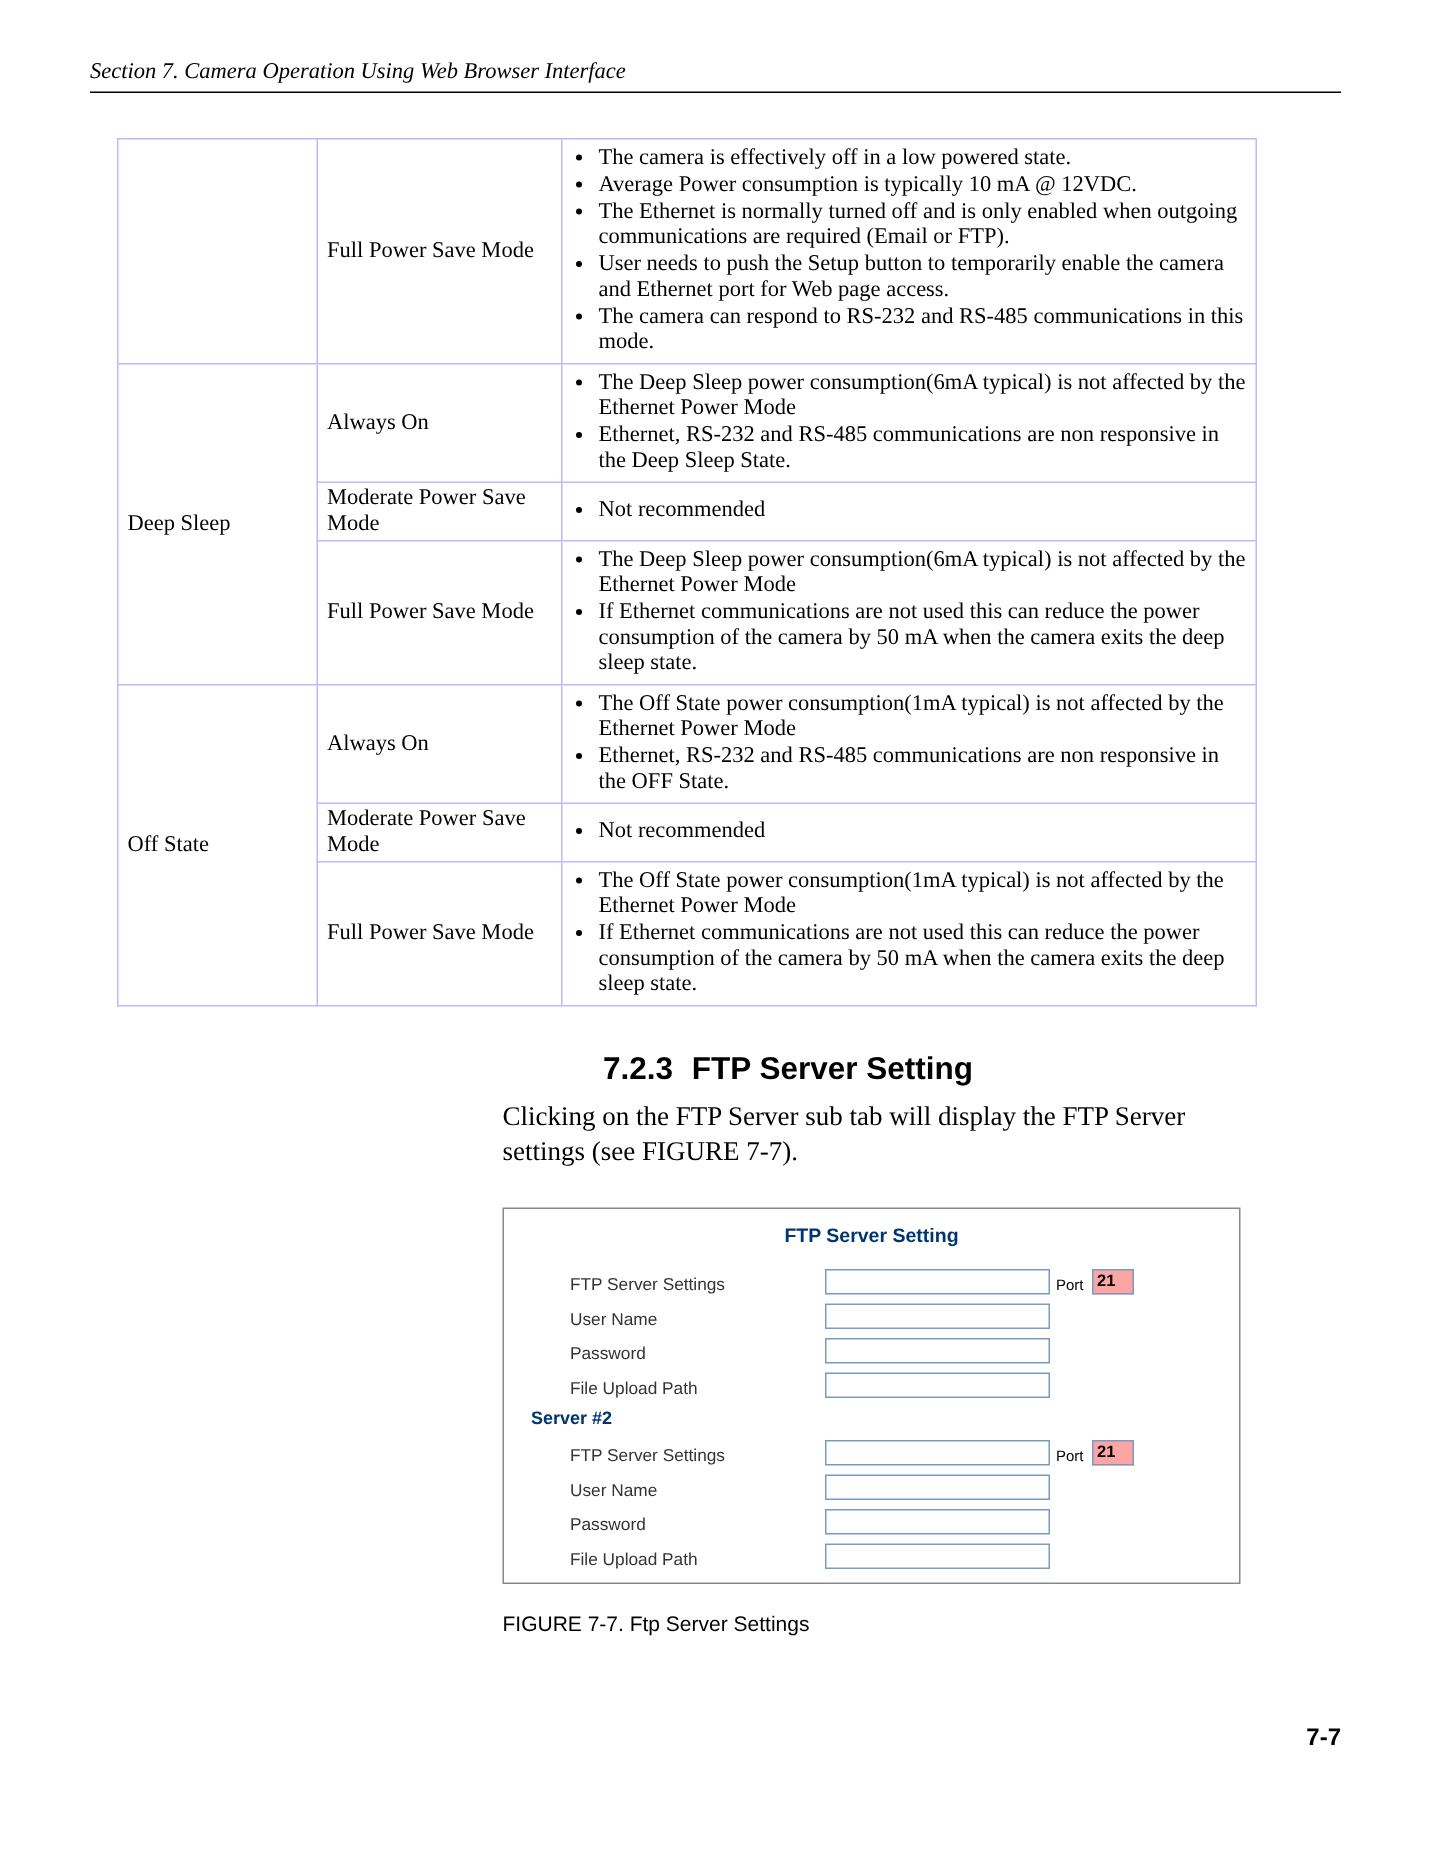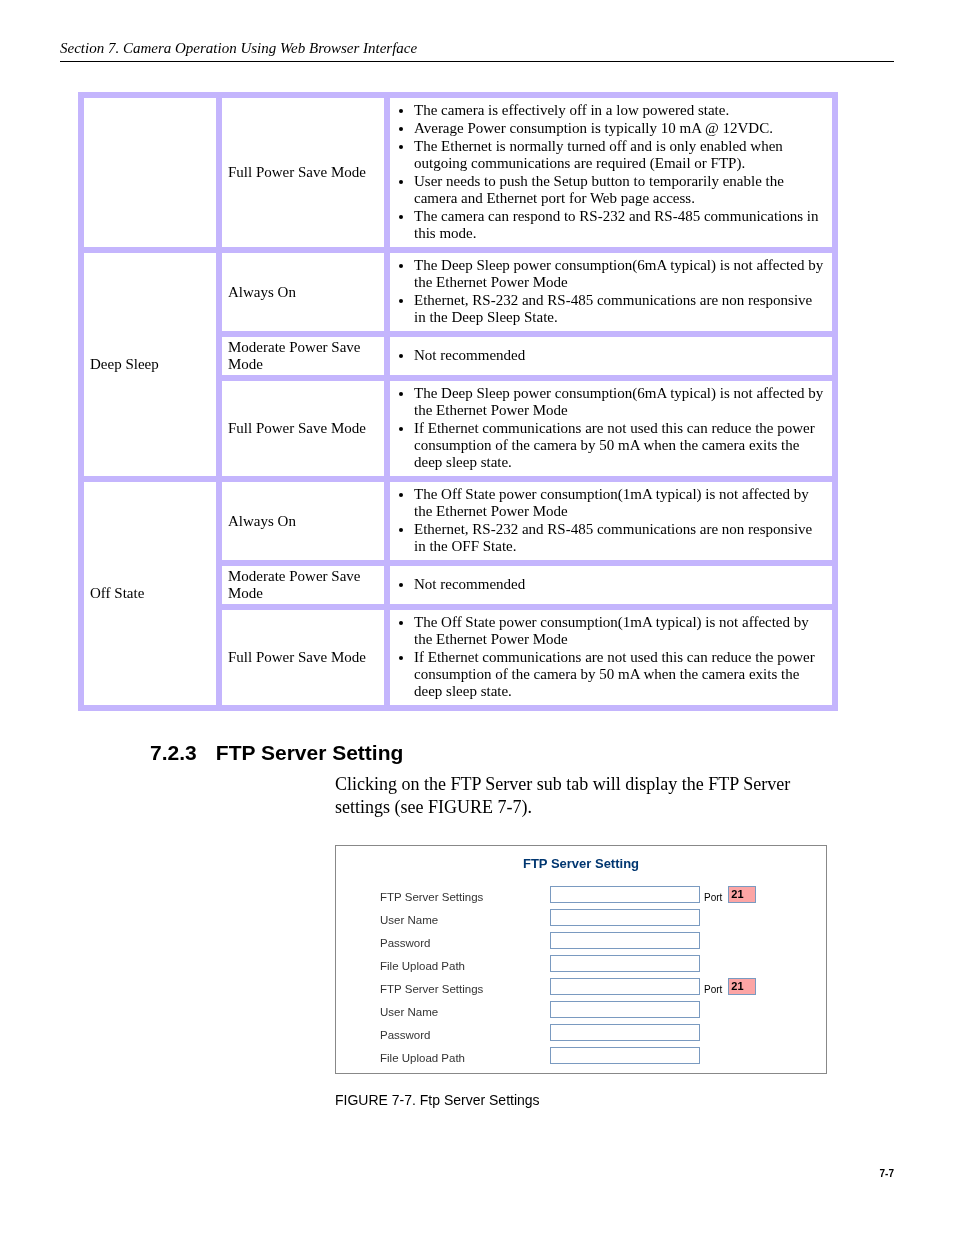--- a/index.html
+++ b/index.html
@@ -20,21 +20,21 @@
     font-style: italic;
     font-size: 15px;
   }
   table.modes {
     border-collapse: collapse;
     width: 760px;
     margin-left: 18px;
     margin-bottom: 30px;
   }
   table.modes td {
-    border: 6px solid #c4b5fd;
+    border: 1px solid #c4b5fd;
     padding: 2px 6px 2px 6px;
     vertical-align: middle;
     font-size: 15px;
   }
   table.modes td.col1 {
     width: 120px;
   }
   table.modes td.col2 {
     width: 150px;
   }
@@ -44,20 +44,21 @@
   }
   table.modes ul li {
     margin: 0;
     padding: 0 0 1px 0;
   }
   .section-heading {
     font-family: Arial, Helvetica, sans-serif;
     font-weight: bold;
     font-size: 21px;
     margin: 20px 0 8px 90px;
+    text-align: center;
   }
   .section-heading .num {
     display: inline-block;
     width: 60px;
   }
   .intro {
     margin-left: 275px;
     margin-bottom: 25px;
     font-size: 18px;
     line-height: 1.3;
@@ -121,21 +122,21 @@
   }
   .figure-caption {
     font-family: Arial, Helvetica, sans-serif;
     font-size: 14px;
     margin: 18px 0 0 275px;
   }
   .page-num {
     text-align: right;
     font-family: Arial, Helvetica, sans-serif;
     font-weight: bold;
-    font-size: 10px;
+    font-size: 16px;
     margin-top: 60px;
   }
 </style>
 </head>
 <body>
 
 <div class="header-line">Section 7.  Camera Operation Using Web Browser Interface</div>
 
 <table class="modes">
   <tbody id="table-body">
@@ -230,20 +231,21 @@
         <input class="text-input" type="text" style="">
       </div>
       <div class="field-row">
         <div class="field-label">Password</div>
         <input class="text-input" type="text" style="">
       </div>
       <div class="field-row">
         <div class="field-label">File Upload Path</div>
         <input class="text-input" type="text" style="">
       </div>
+      <div class="server-label">Server #2</div>
       <div class="field-row">
         <div class="field-label">FTP Server Settings</div>
         <input class="text-input" type="text" style="">
         <span class="port-label">Port</span>
         <input class="port-input" type="text" value="21" style="">
       </div>
       <div class="field-row">
         <div class="field-label">User Name</div>
         <input class="text-input" type="text" style="">
       </div>

